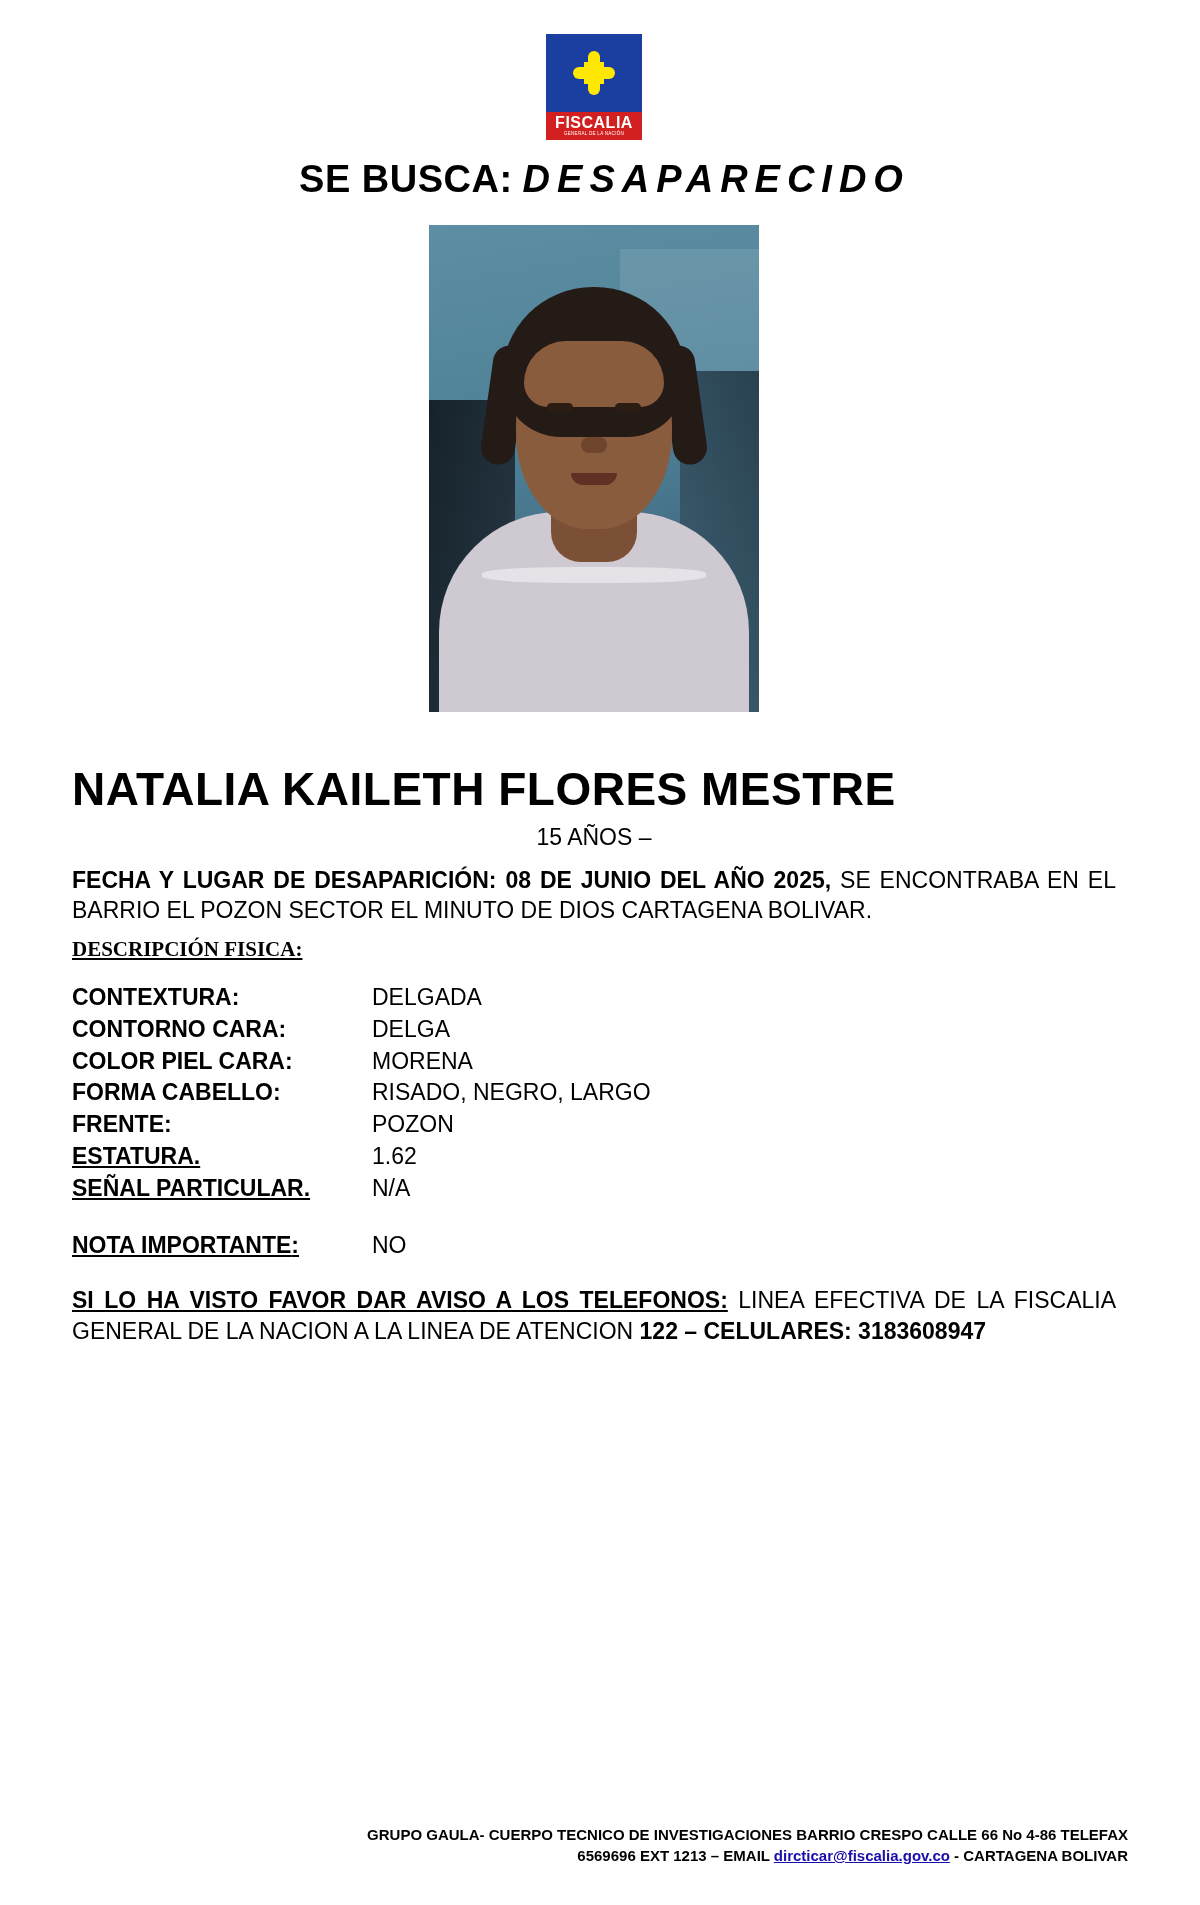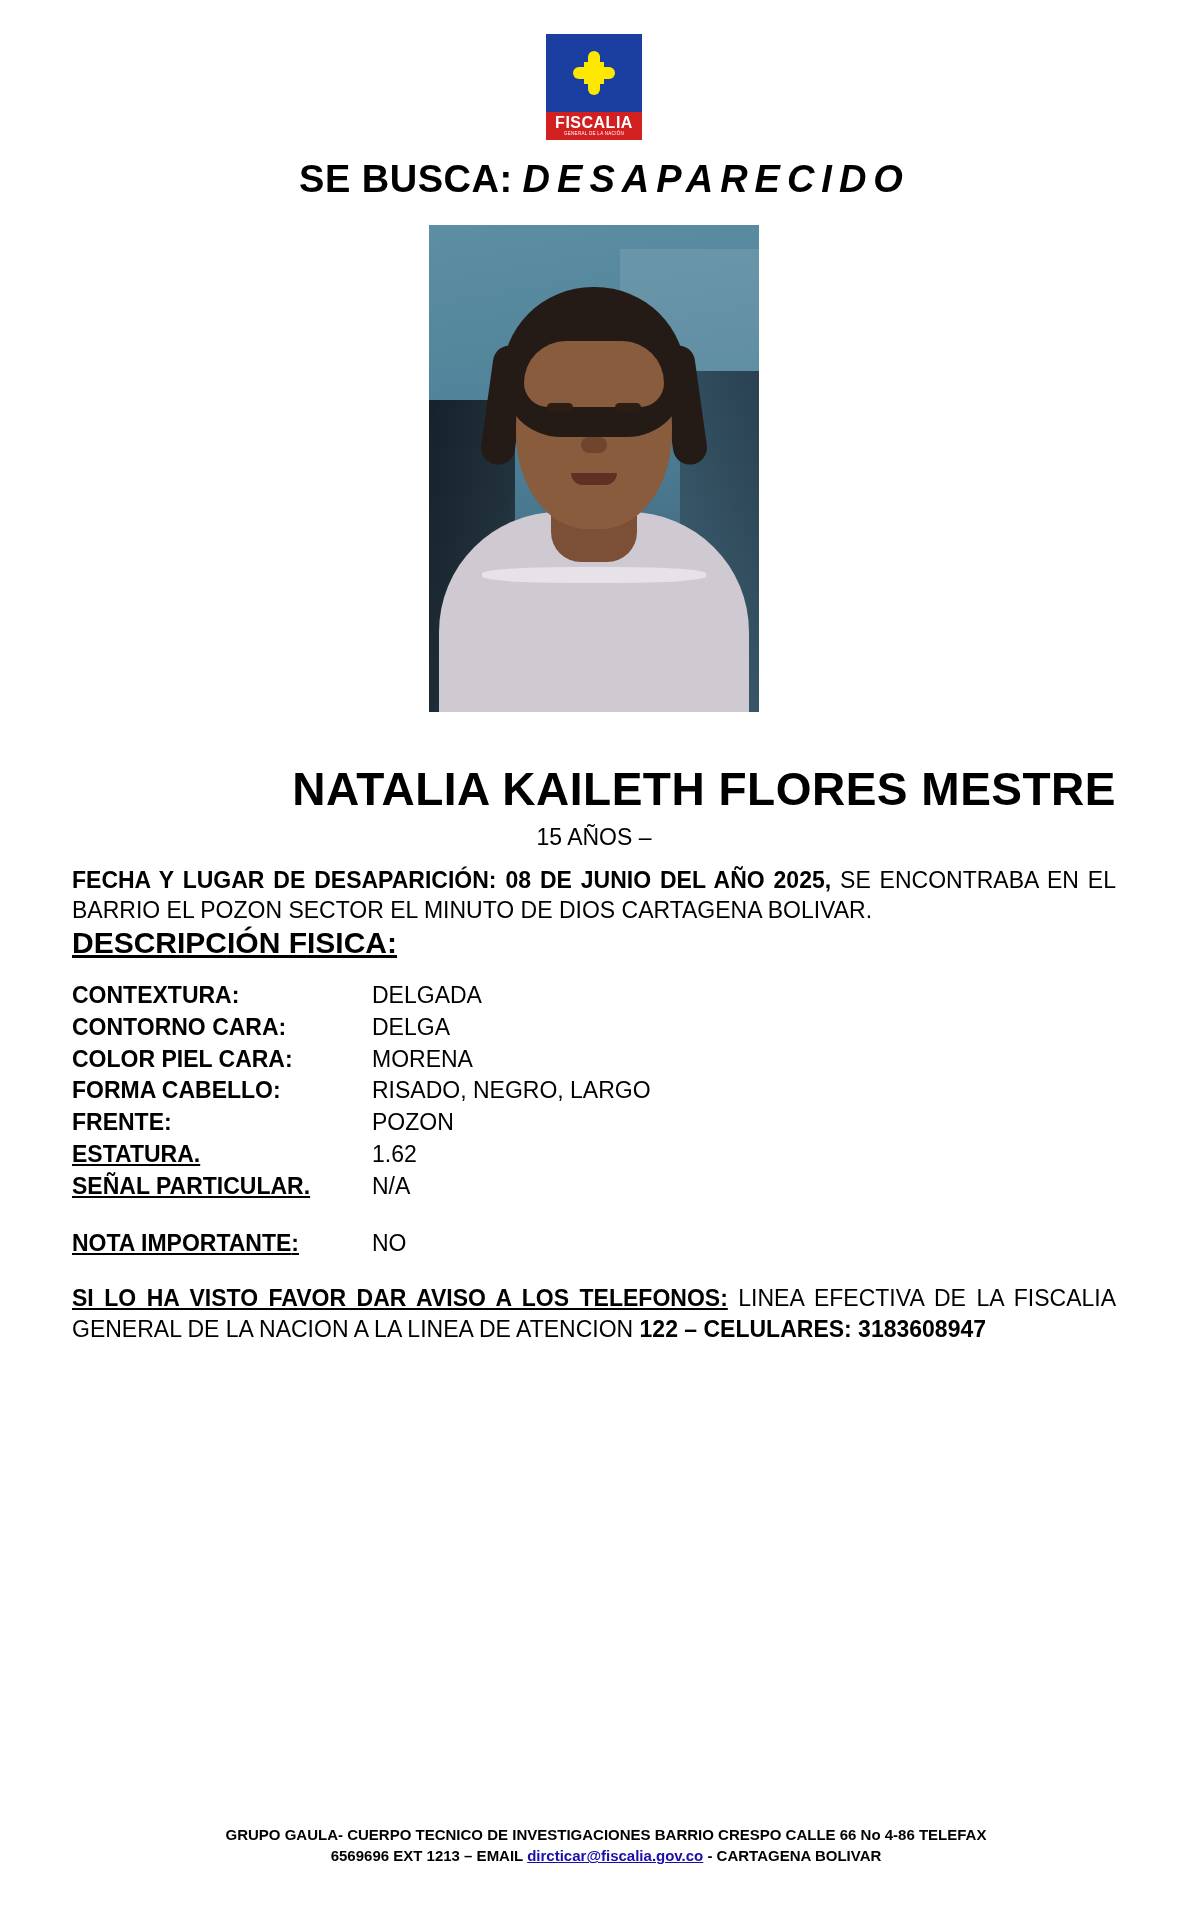--- a/index.html
+++ b/index.html
@@ -248,21 +248,21 @@
     left: 50%;
     transform: translateX(-50%);
     top: 212px;
     width: 26px; height: 16px;
     background: #70452e;
     border-radius: 12px;
   }
 
   
   .name {
-    text-align: right;
+    text-align: left;
     font-size: 46px;
     font-weight: bold;
     line-height: 1.12;
     margin-top: 52px;
     letter-spacing: 0.5px;
   }
   .age {
     text-align: center;
     font-size: 23px;
     margin-top: 8px;
@@ -272,24 +272,25 @@
   .para {
     font-size: 23px;
     line-height: 1.32;
     text-align: justify;
     margin-top: 14px;
   }
   .b { font-weight: bold; }
   .u { text-decoration: underline; }
 
   .desc-title {
-    font-size: 30px;
+    font-size: 21px;
     font-weight: bold;
     text-decoration: underline;
-    margin-top: 1px;
+    margin-top: 12px;
+    font-family: Liberation Serif, serif;
   }
   .desc-list {
     margin-top: 20px;
   }
   .desc-row {
     display: flex;
     font-size: 23px;
     line-height: 1.38;
   }
   .desc-label {
@@ -318,21 +319,21 @@
     text-align: justify;
     margin-top: 26px;
   }
 
   
   .footer {
     position: absolute;
     left: 84px;
     right: 72px;
     bottom: 38px;
-    text-align: center;
+    text-align: right;
     font-size: 15px;
     font-weight: bold;
     line-height: 1.45;
   }
   .footer a {
     color: #1a0dab;
     text-decoration: underline;
   }
 </style>
 </head>

